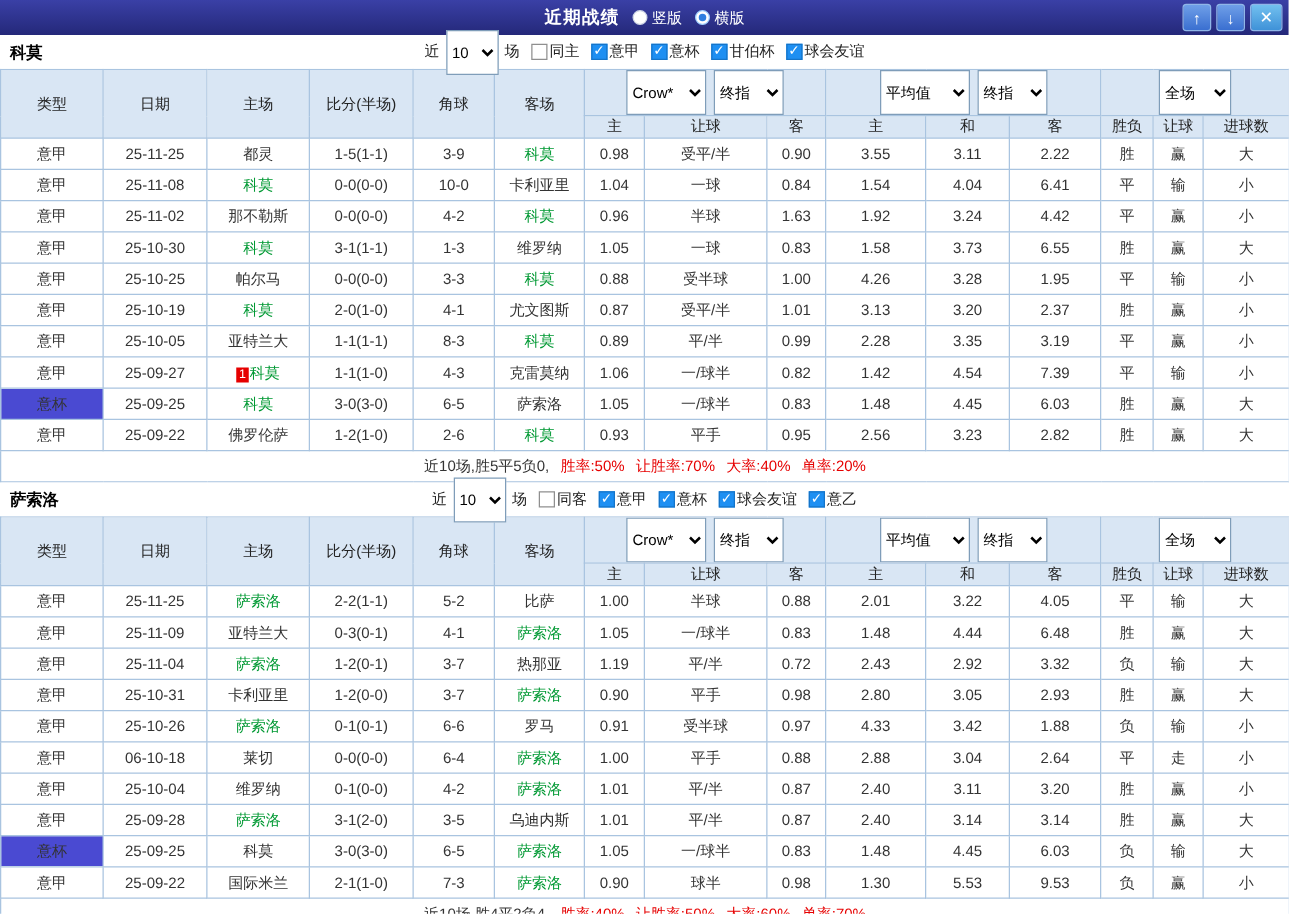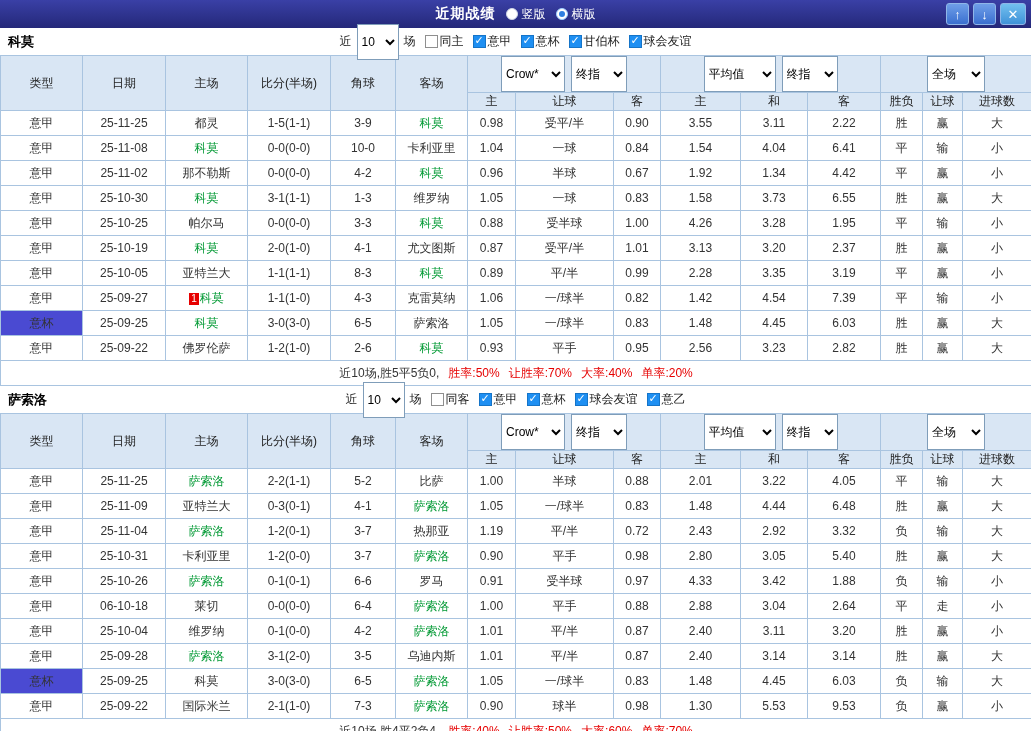--- a/index.html
+++ b/index.html
@@ -178,23 +178,23 @@
           </tr>
           <tr>
             <td class="type-cell">意甲</td>
             <td>25-11-02</td>
             <td><span>那不勒斯</span></td>
             <td class="score">0-0(0-0)</td>
             <td>4-2</td>
             <td><span class="self">科莫</span></td>
             <td>0.96</td>
             <td>半球</td>
-            <td>0.67</td>
+            <td>1.63</td>
             <td>1.92</td>
-            <td>1.34</td>
+            <td>3.24</td>
             <td>4.42</td>
             <td class="c-green">平</td>
             <td class="c-red">赢</td>
             <td class="c-blue">小</td>
           </tr>
           <tr>
             <td class="type-cell">意甲</td>
             <td>25-10-30</td>
             <td><span class="self">科莫</span></td>
             <td class="score">3-1(1-1)</td>
@@ -436,21 +436,21 @@
             <td>25-10-31</td>
             <td><span>卡利亚里</span></td>
             <td class="score">1-2(0-0)</td>
             <td>3-7</td>
             <td><span class="self">萨索洛</span></td>
             <td>0.90</td>
             <td>平手</td>
             <td>0.98</td>
             <td>2.80</td>
             <td>3.05</td>
-            <td>5.40</td>
+            <td>2.93</td>
             <td class="c-red">胜</td>
             <td class="c-red">赢</td>
             <td class="c-red">大</td>
           </tr>
           <tr>
             <td class="type-cell">意甲</td>
             <td>25-10-26</td>
             <td><span class="self">萨索洛</span></td>
             <td class="score">0-1(0-1)</td>
             <td>6-6</td>

